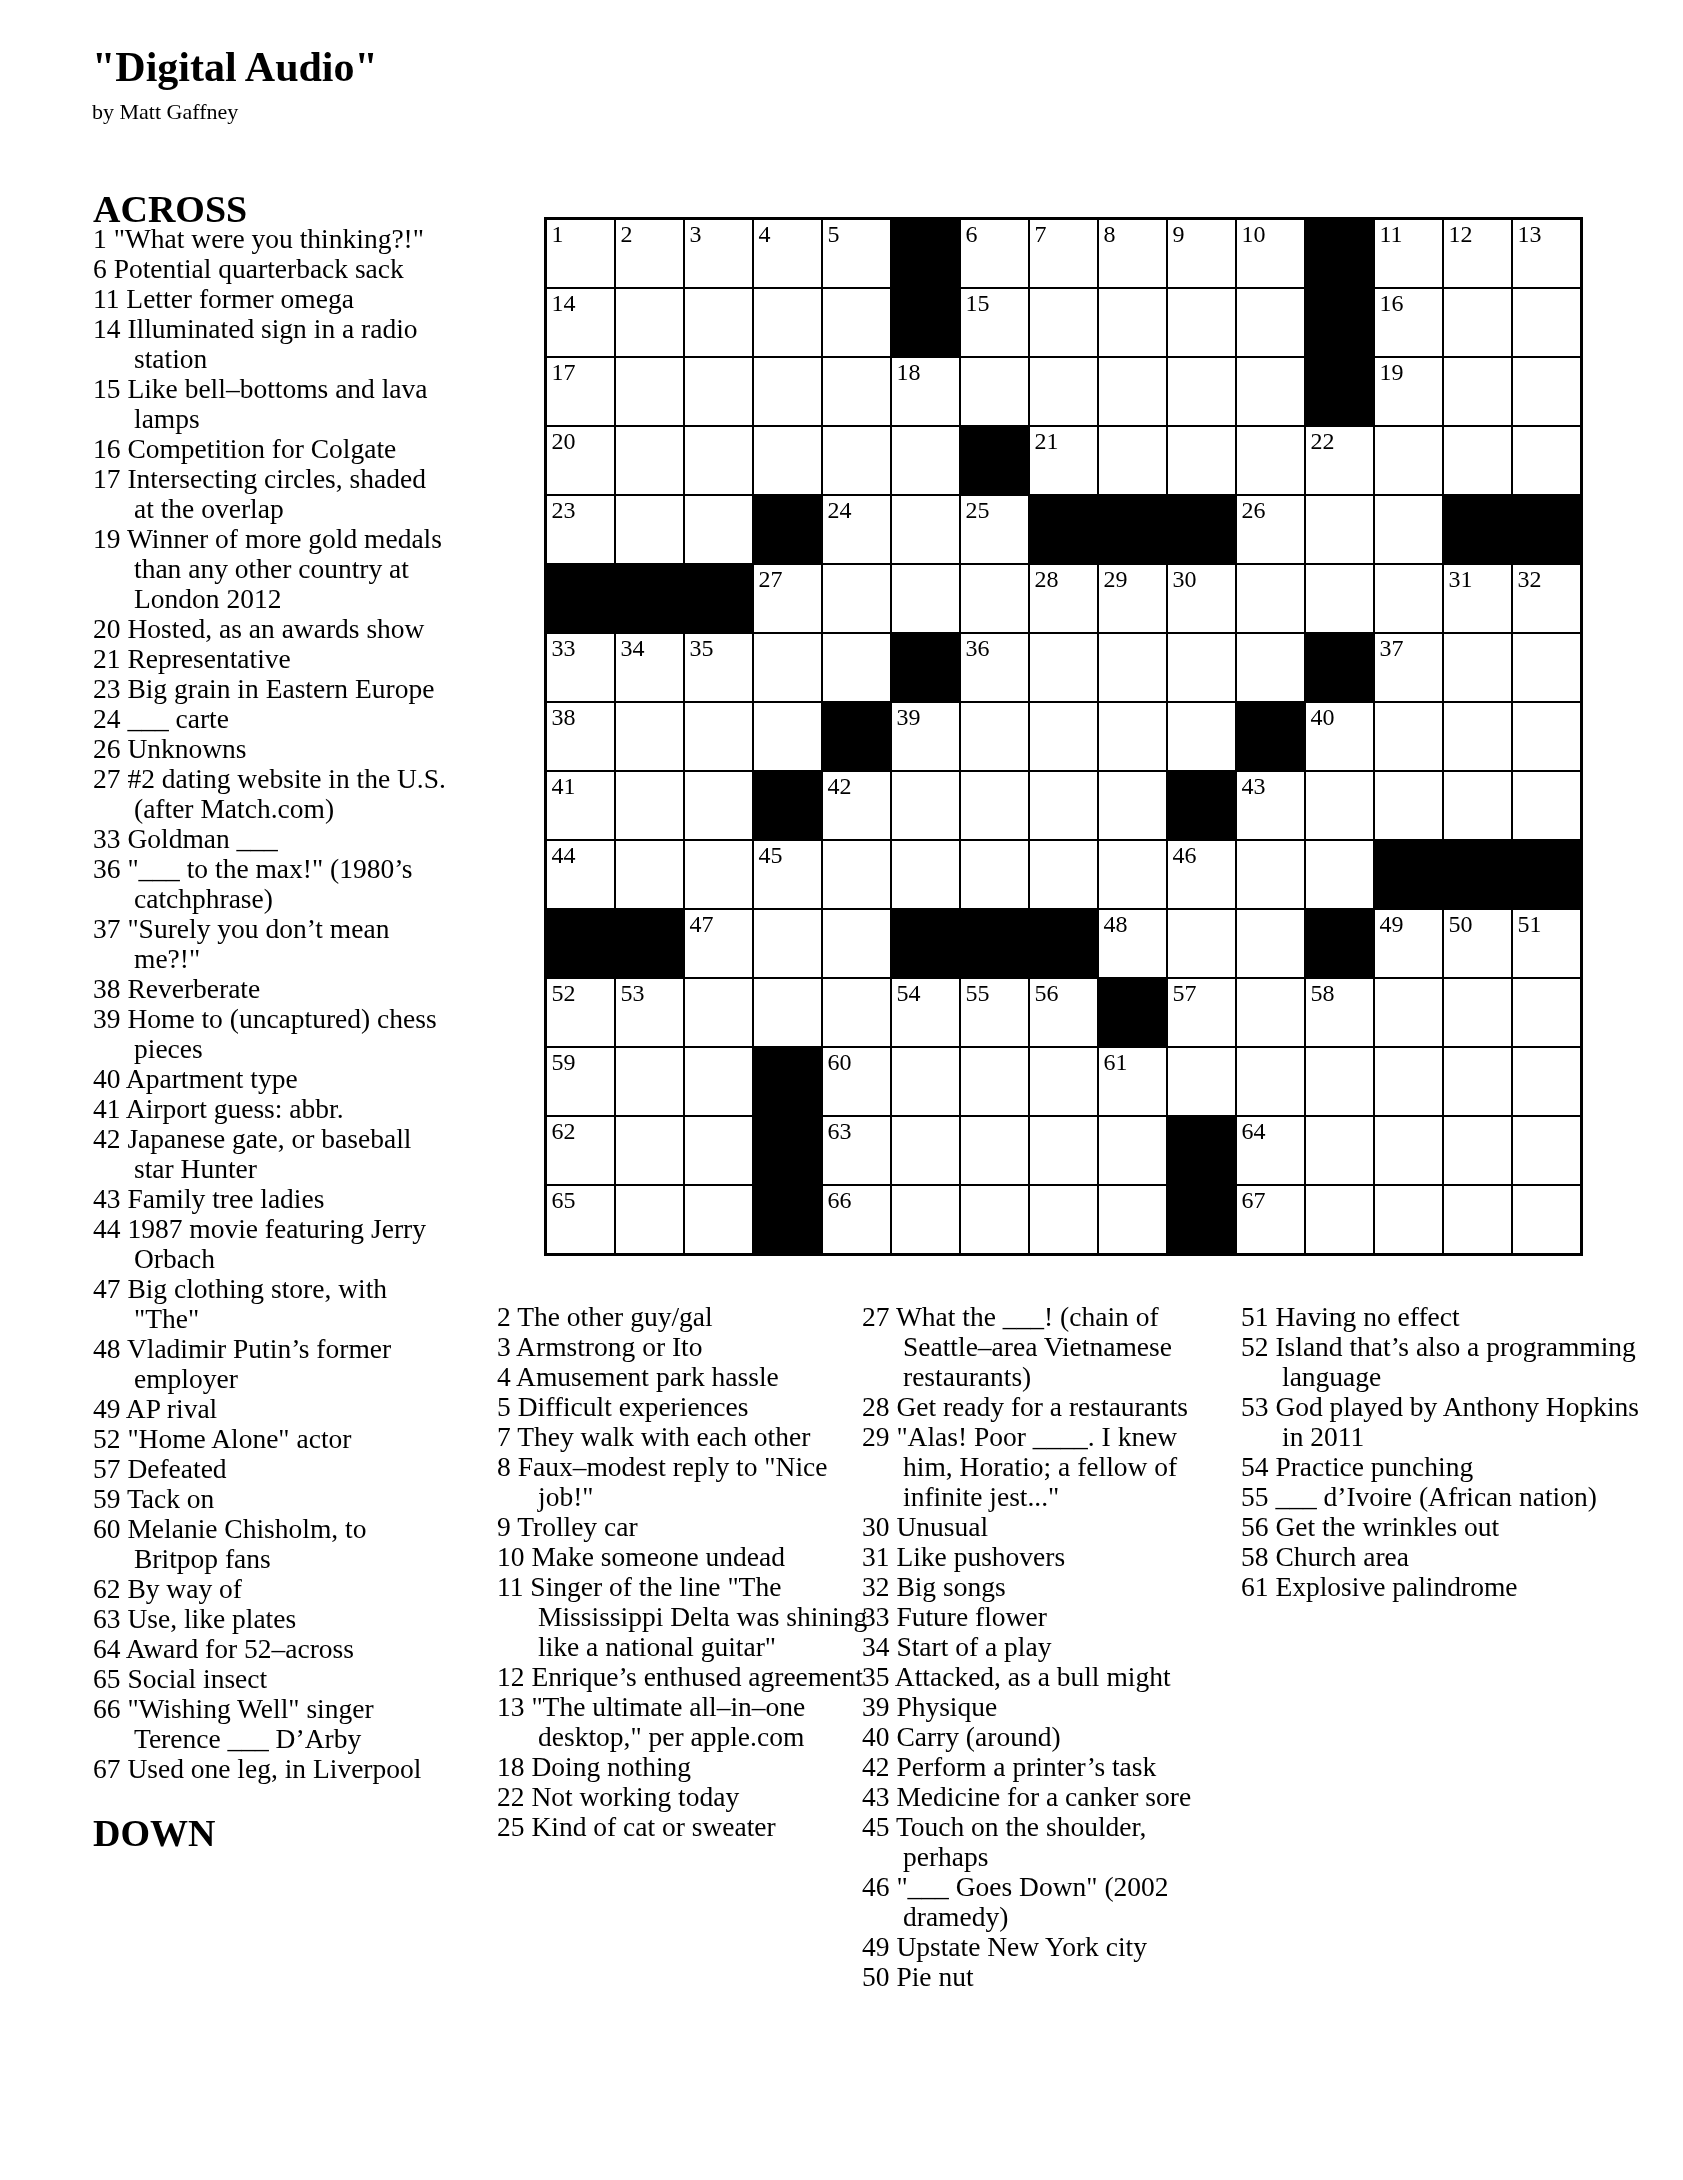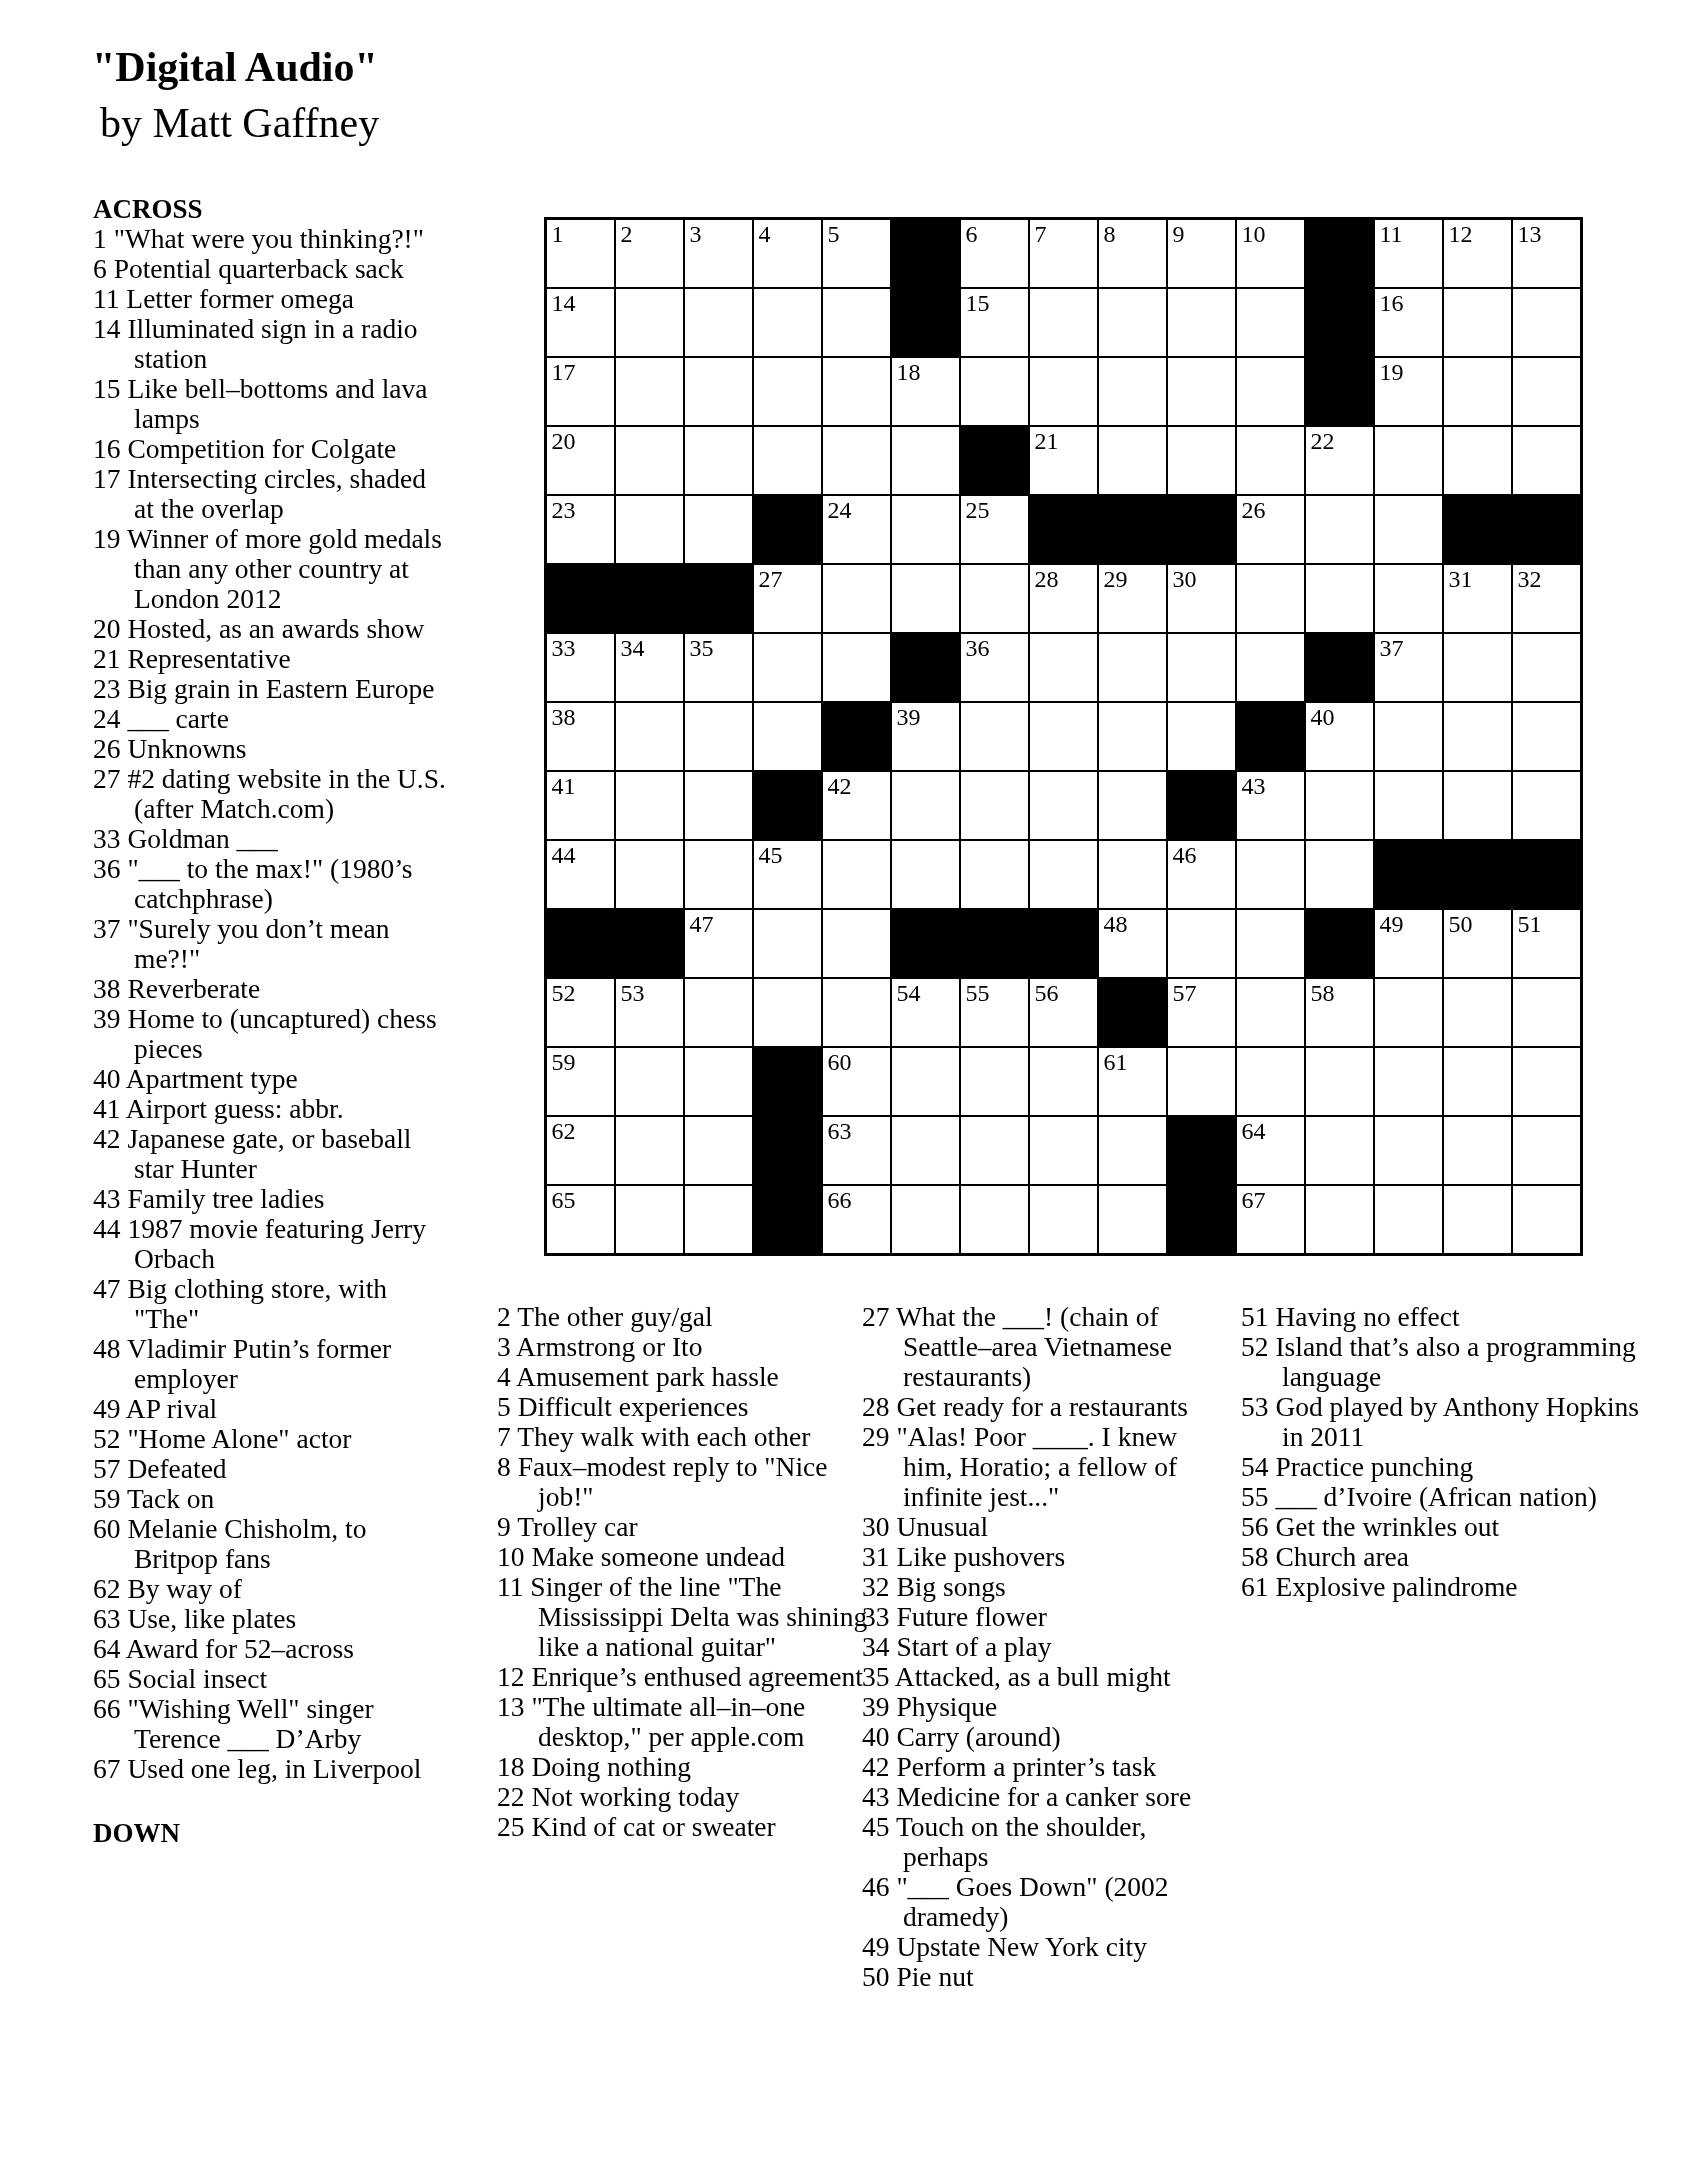--- a/index.html
+++ b/index.html
@@ -3,28 +3,28 @@
 <meta charset="utf-8">
 <style>
   html, body { margin:0; padding:0; background:#888; }
   .page {
     position:relative; width:1684px; height:2180px;
     background:#ffffff; color:#000;
     font-family:"Liberation Serif", serif;
     overflow:hidden;
   }
   .title { position:absolute; left:92px; top:43px; font-size:42px; font-weight:bold; white-space:nowrap; }
-  .byline { position:absolute; left:92px; top:99px; font-size:42px; white-space:nowrap;margin-left:8px; }
+  .byline { position:absolute; left:92px; top:99px; font-size:22px; white-space:nowrap; }
 
   .clue-col { position:absolute; font-size:27.5px; line-height:30px; }
   #col1 { left:93px; top:194px;  width:356px; }
   #col2 { left:497px; top:1302px; width:392px; }
   #col3 { left:862px; top:1302px; width:353px; }
   #col4 { left:1241px; top:1302px; width:415px; }
-  .hdr { font-weight:bold; font-size:27px; }
+  .hdr { font-weight:bold; font-size:38px; }
   .down-hdr { margin-top:34px; }
   .clue { padding-left:41px; text-indent:-41px; }
 
   #grid {
     position:absolute; left:544px; top:217px;
     display:grid;
     grid-template-columns:repeat(15, 69px);
     grid-template-rows:repeat(15, 69px);
     border:2.7px solid #000;
     background:#fff;

